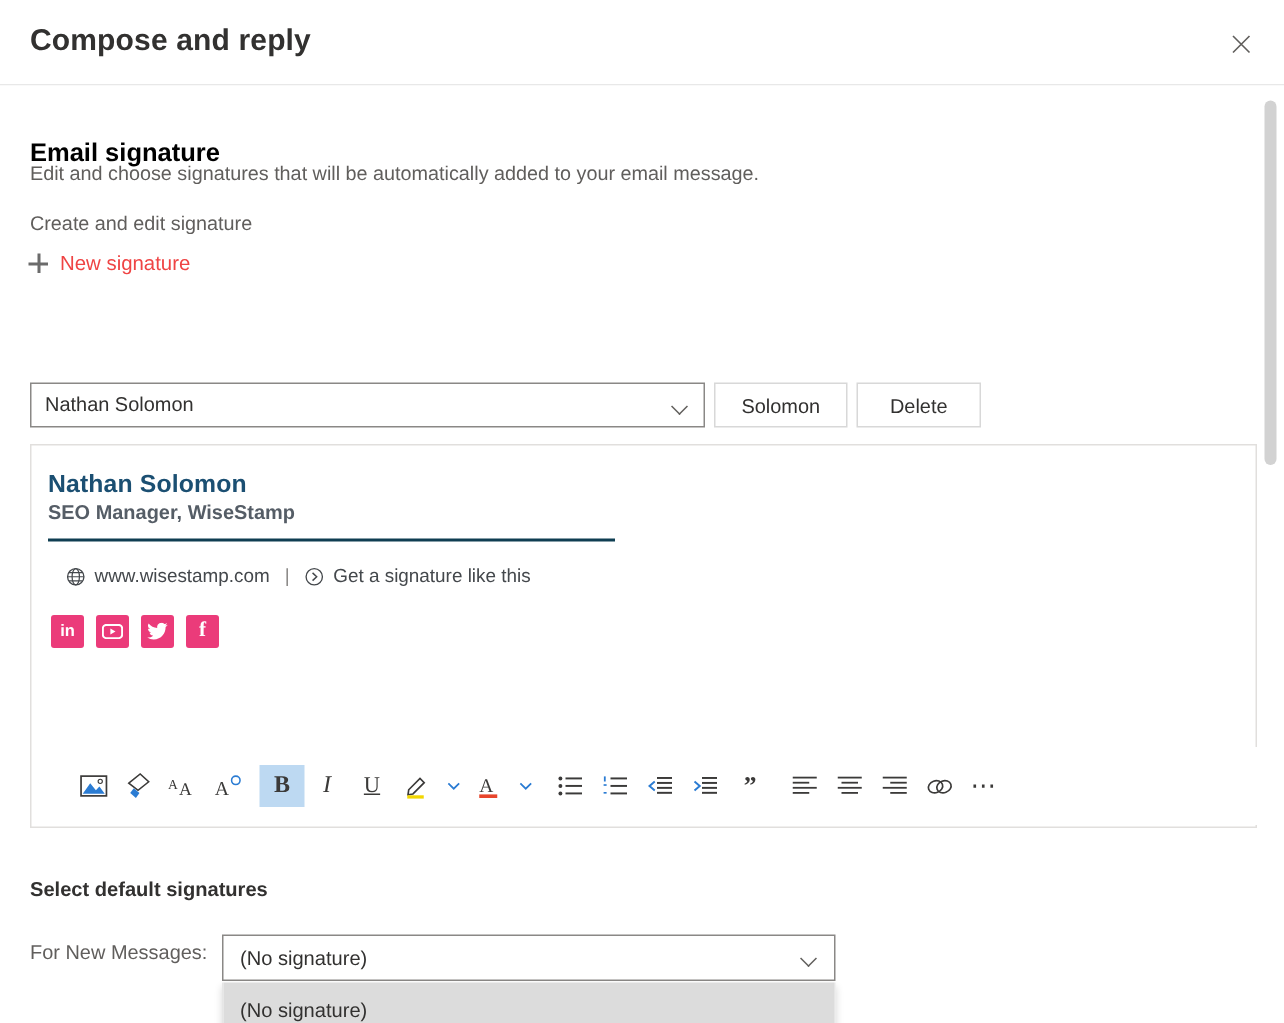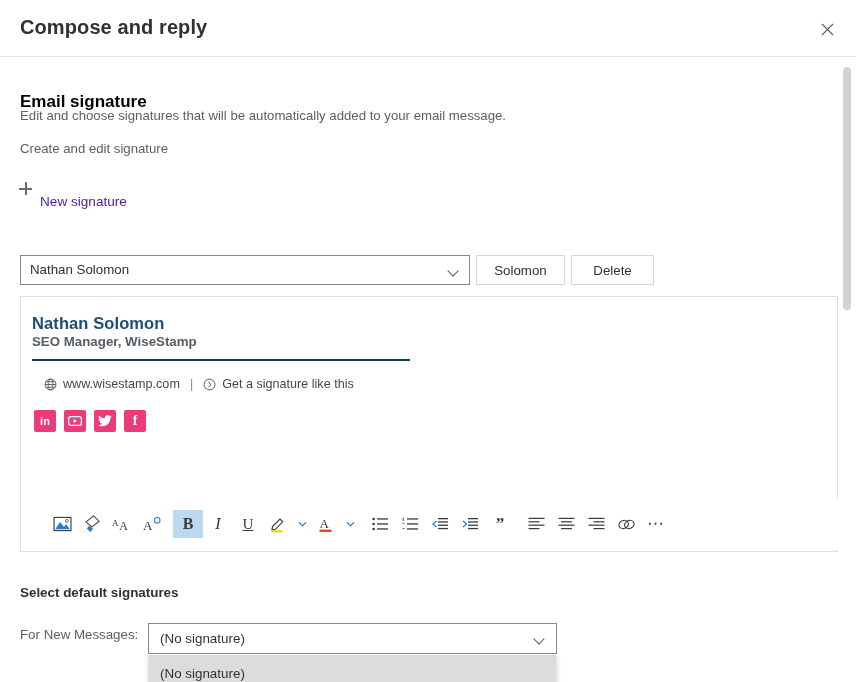--- a/index.html
+++ b/index.html
@@ -58,21 +58,21 @@
     position: absolute; left: 19px; top: 111px;
     display: flex; align-items: center; gap: 8px;
     cursor: pointer; background: none; border: none; padding: 0;
   }
   .plus-ico { width: 13px; height: 13px; position: relative; display:block; }
   .plus-ico::before, .plus-ico::after {
     content:""; position:absolute; background:#6b6b6b;
   }
   .plus-ico::before { left:0; top:6px; width:13px; height:1.6px; }
   .plus-ico::after  { top:0; left:6px; height:13px; width:1.6px; }
-  .new-sig-label { font-size: 13.6px; color: #4c1d95; margin-top: 26px; }
+  .new-sig-label { font-size: 13.6px; color: #ef4444; }
 
   
   .sig-select {
     position: absolute; left: 20px; top: 198px; width: 450px; height: 30px;
     border: 1px solid #8a8886; background: #fff; cursor: pointer;
   }
   .sig-select-text {
     position: absolute; left: 9px; top: 6px; font-size: 13.3px; color: #323130;
   }
   .chev {

